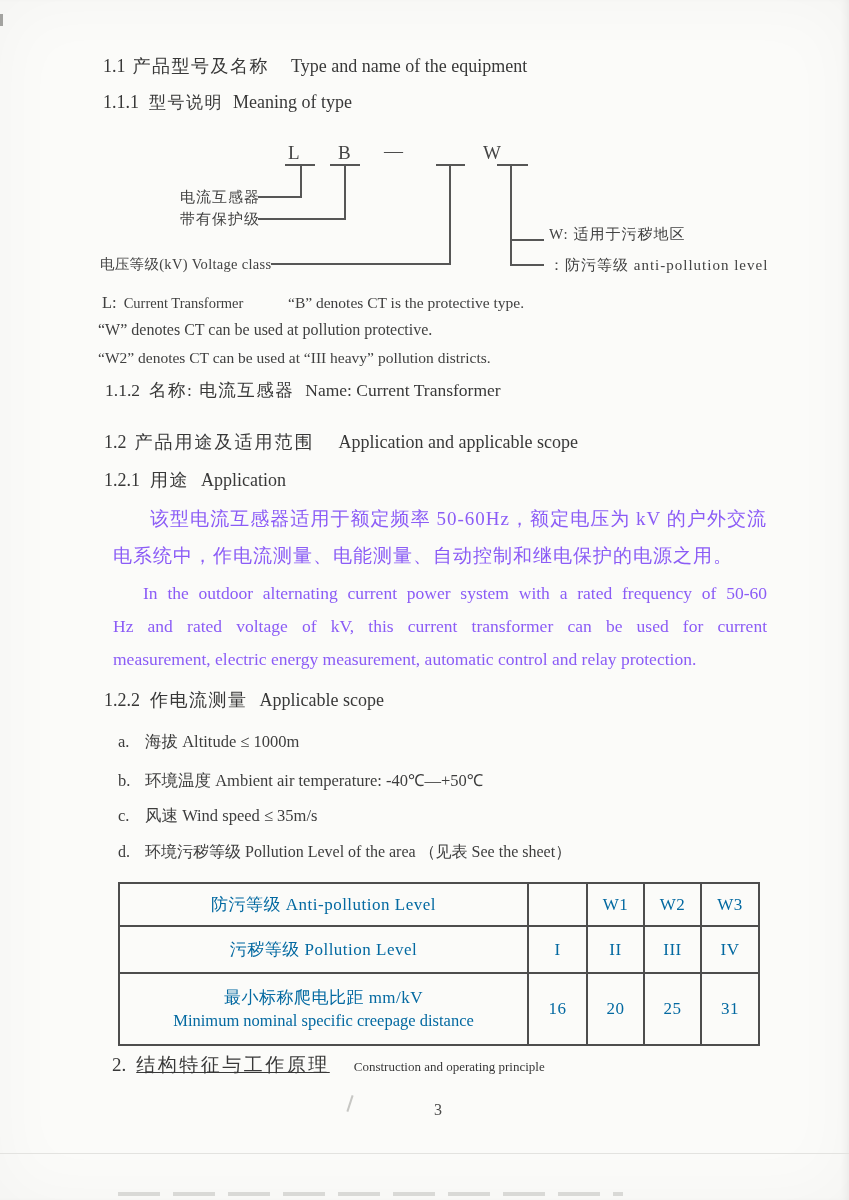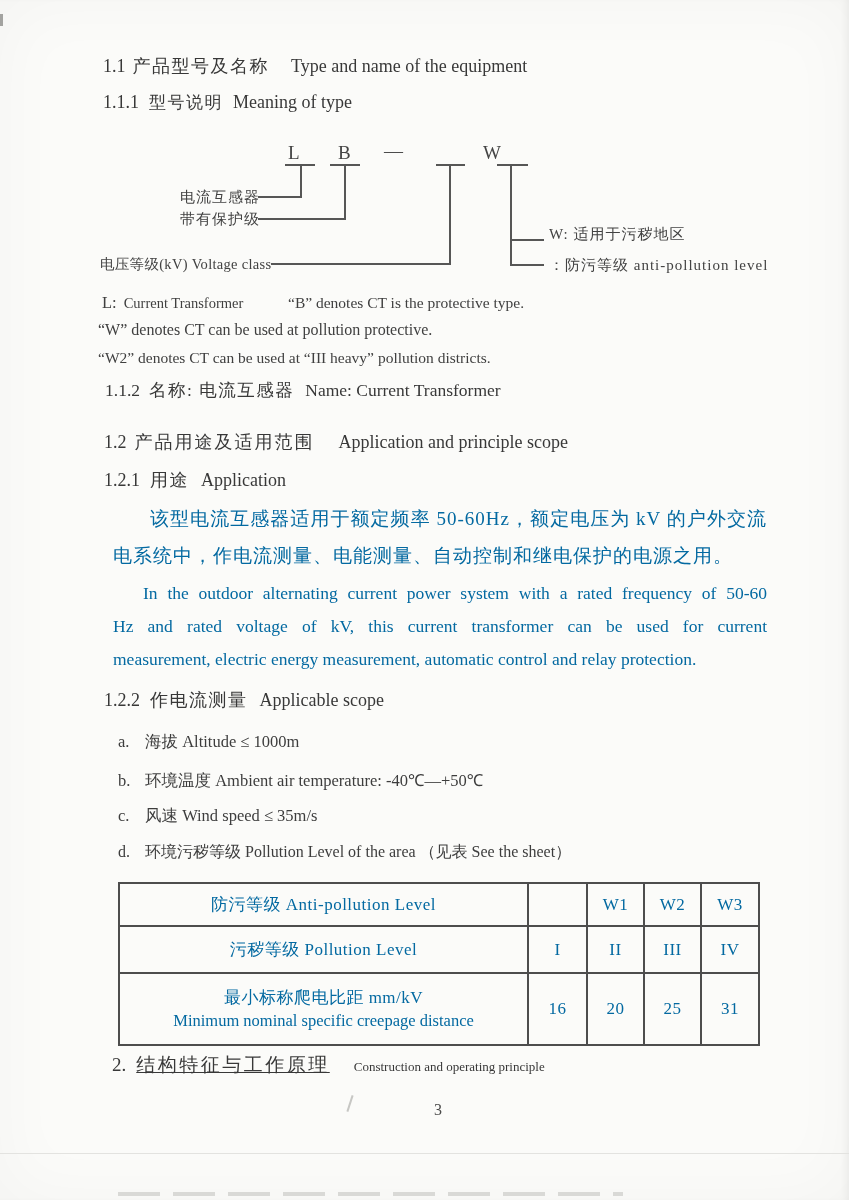--- a/index.html
+++ b/index.html
@@ -16,21 +16,21 @@
   .h-en{margin-left:14px;font-size:18px;}
   
   .diagram{position:absolute;left:0;top:140px;width:849px;height:150px;}
   .dletter{position:absolute;font-size:19px;color:#444;}
   .hline{position:absolute;height:2px;background:#565656;}
   .vline{position:absolute;width:2px;background:#565656;}
   .dlabel{position:absolute;font-size:15px;letter-spacing:1px;color:#424242;white-space:nowrap;}
   
   .note{position:absolute;white-space:nowrap;color:#3f3f3f;}
   
-  .para{position:absolute;width:654px;color:#0369a1;}
+  .para{position:absolute;width:654px;color:#8b5cf6;}
   .para .line{display:block;}
   .zh-para{font-size:19px;line-height:37px;letter-spacing:1px;}
   .zh-para .line:first-child{text-indent:37px;text-align:justify;text-align-last:justify;}
   .en-para{font-size:17.5px;line-height:33px;}
   .en-para .line.just{text-align:justify;text-align-last:justify;}
   
   .scope-item{position:absolute;left:118px;white-space:nowrap;font-size:16.5px;color:#3d3d3d;}
   .scope-item .marker{display:inline-block;width:27px;}
   
   .ptable{position:absolute;left:118px;top:882px;display:grid;
@@ -100,21 +100,21 @@
   </div>
   <div class="note" style="left:288px;top:294px;font-size:15.5px;">“B” denotes CT is the protective type.</div>
   <div class="note" style="left:98px;top:321px;font-size:16px;">“W” denotes CT can be used at pollution protective.</div>
   <div class="note" style="left:98px;top:349px;font-size:15.5px;">“W2” denotes CT can be used at “III heavy” pollution districts.</div>
 
   <div class="heading abs" style="left:105px;top:378px;">
     <span class="h-num" style="font-size:17.5px;">1.1.2</span><span class="h-zh" style="font-size:17.5px;margin-left:9px;">名称: 电流互感器</span><span class="h-en" style="font-size:17.5px;margin-left:11px;">Name: Current Transformer</span>
   </div>
 
   <div class="heading abs" style="left:104px;top:430px;">
-    <span class="h-num">1.2</span><span class="h-zh" style="margin-left:8px;letter-spacing:2px;">产品用途及适用范围</span><span class="h-en" style="margin-left:24px;">Application and principle scope</span>
+    <span class="h-num">1.2</span><span class="h-zh" style="margin-left:8px;letter-spacing:2px;">产品用途及适用范围</span><span class="h-en" style="margin-left:24px;">Application and applicable scope</span>
   </div>
 
   <div class="heading abs" style="left:104px;top:468px;">
     <span class="h-num">1.2.1</span><span class="h-zh" style="margin-left:10px;">用途</span><span class="h-en" style="margin-left:12px;">Application</span>
   </div>
 
   <div class="para zh-para" style="left:113px;top:500px;">
     <span class="line">该型电流互感器适用于额定频率 50-60Hz，额定电压为 kV 的户外交流</span>
     <span class="line">电系统中，作电流测量、电能测量、自动控制和继电保护的电源之用。</span>
   </div>

